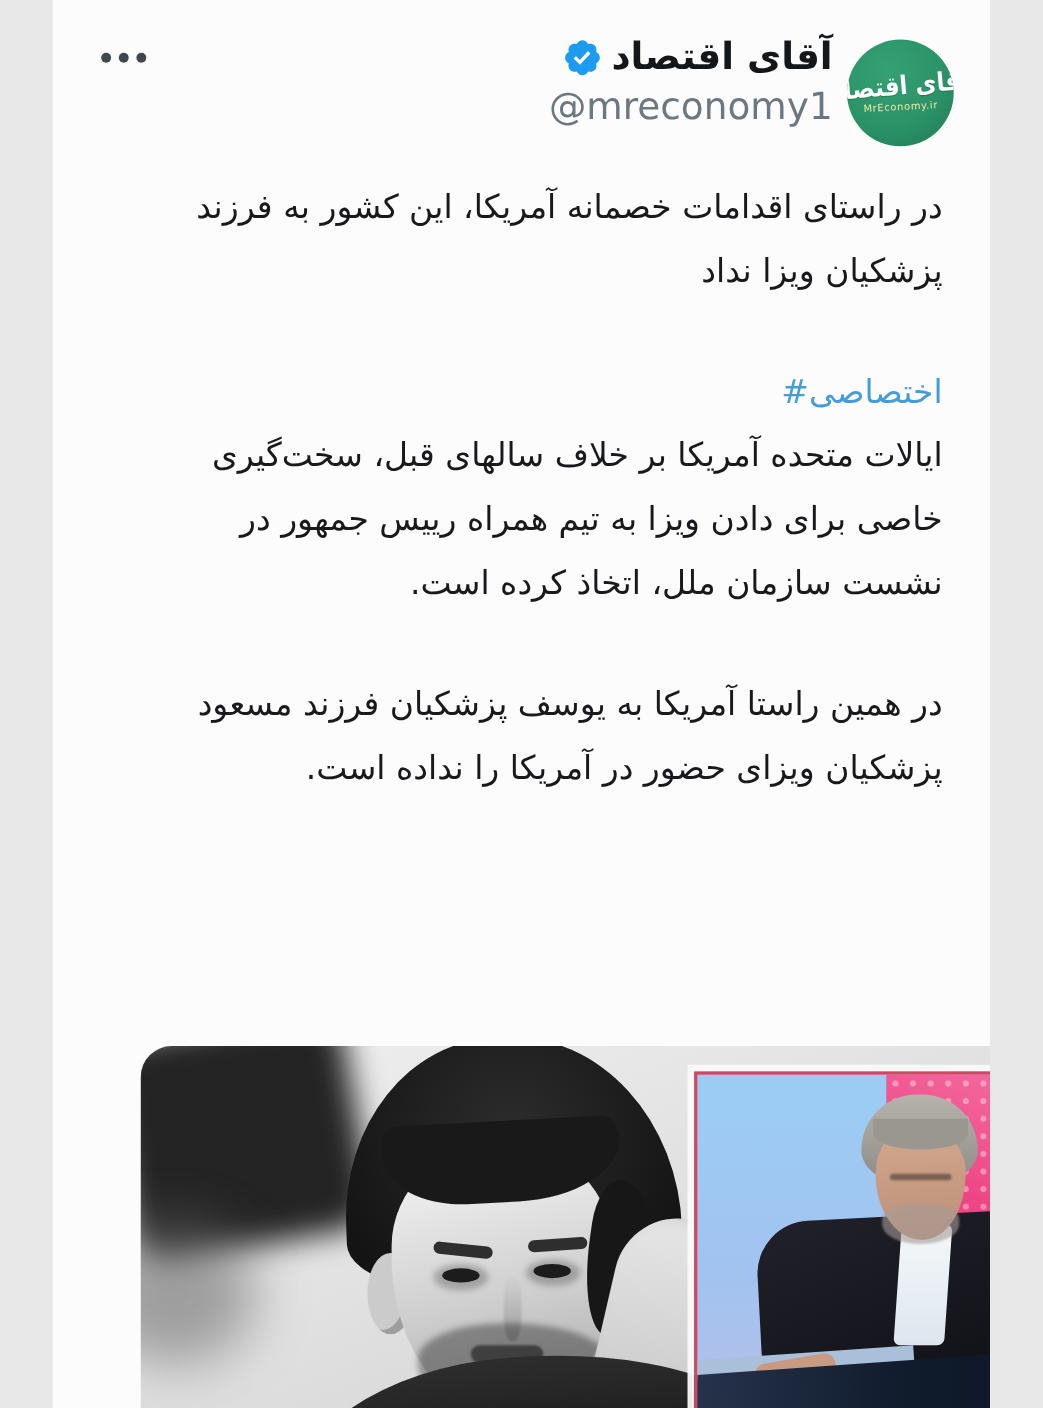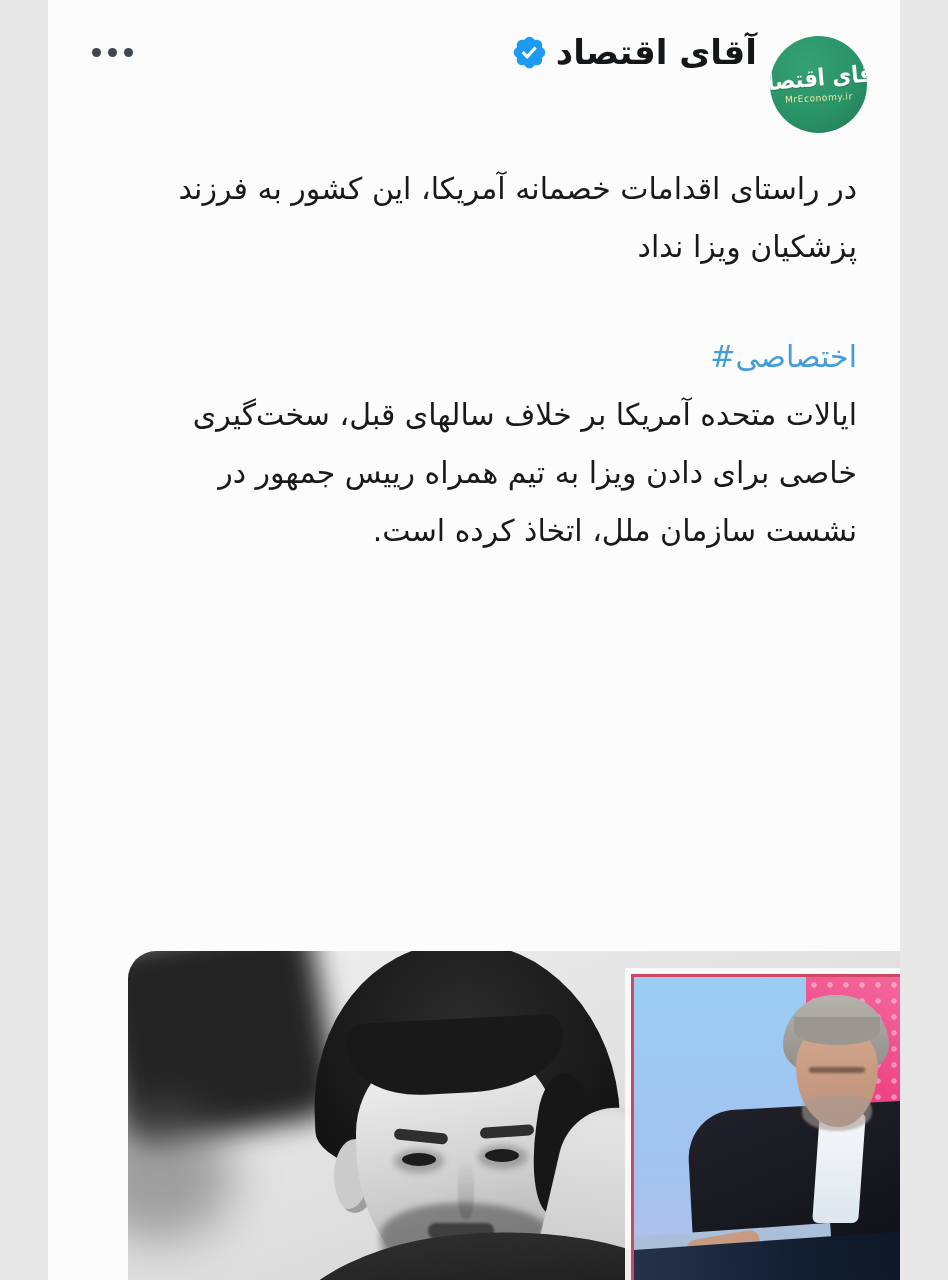--- a/index.html
+++ b/index.html
@@ -98,34 +98,38 @@
   </button>
 
   <div class="author">
     <div class="name-row">
       <svg class="badge" viewBox="0 0 24 24" aria-label="Verified">
         <path fill="#1d9bf0" d="M22.25 12c0-1.43-.88-2.67-2.19-3.34.46-1.39.2-2.9-.81-3.91s-2.52-1.27-3.91-.81c-.66-1.31-1.91-2.19-3.34-2.19s-2.67.88-3.33 2.19c-1.4-.46-2.91-.2-3.92.81s-1.26 2.52-.8 3.91c-1.31.67-2.2 1.91-2.2 3.34s.89 2.67 2.2 3.34c-.46 1.39-.21 2.9.8 3.91s2.52 1.26 3.91.81c.67 1.31 1.91 2.19 3.34 2.19s2.68-.88 3.34-2.19c1.39.45 2.9.2 3.91-.81s1.27-2.52.81-3.91c1.31-.67 2.19-1.91 2.19-3.34z"></path>
         <path fill="#ffffff" d="M10.54 16.2 6.8 12.46l1.41-1.42 2.26 2.26 4.8-5.23 1.47 1.36-6.2 6.77z"></path>
       </svg>
       <span class="name" dir="rtl">آقای اقتصاد</span>
     </div>
+    <div class="handle">@mreconomy1</div>
   </div>
 
   <div class="avatar">
     <span class="avatar-cal" dir="rtl">آقای اقتصاد</span>
     <span class="avatar-sub">MrEconomy.ir</span>
   </div>
 
   <div class="tweet-body" lang="fa">
     <p class="para">
       <span>در راستای اقدامات خصمانه آمریکا، این کشور به فرزند پزشکیان ویزا نداد</span>
     </p>
     <p class="para">
       <a class="hashtag">#اختصاصی</a><br>
       <span>ایالات متحده آمریکا بر خلاف سالهای قبل، سخت‌گیری خاصی برای دادن ویزا به تیم همراه رییس جمهور در نشست سازمان ملل، اتخاذ کرده است.</span>
+    </p>
+    <p class="para">
+      <span>در همین راستا آمریکا به یوسف پزشکیان فرزند مسعود پزشکیان ویزای حضور در آمریکا را نداده است.</span>
     </p>
   </div>
 
   <figure class="media">
     <span class="blob1"></span>
     <span class="blob2"></span>
 
     <span class="hair"></span>
     <span class="ear"></span>
     <span class="face"></span>

